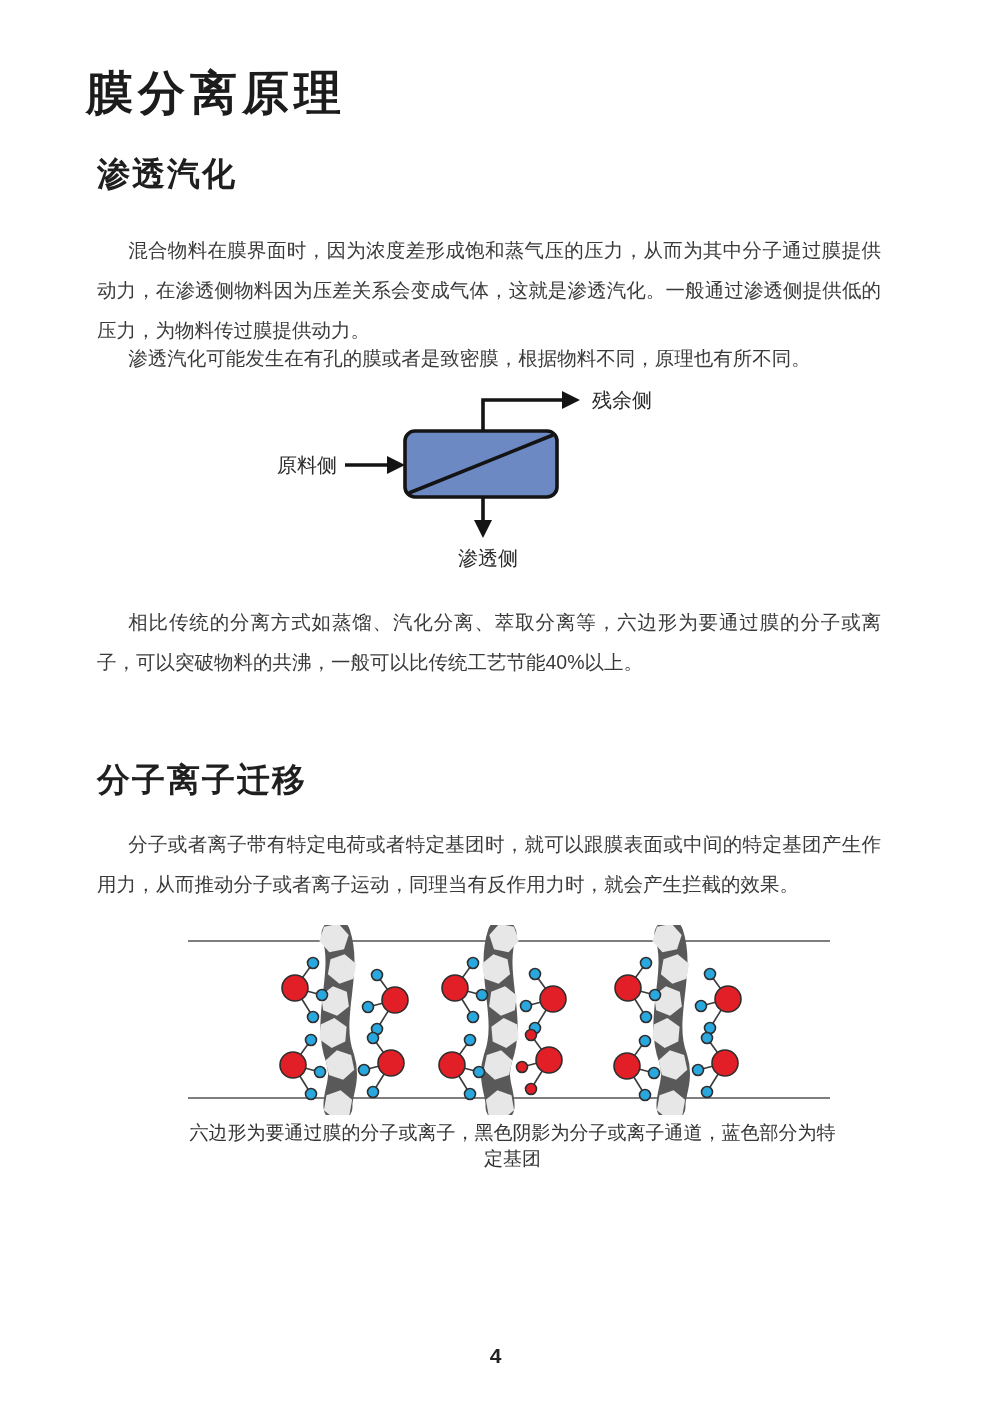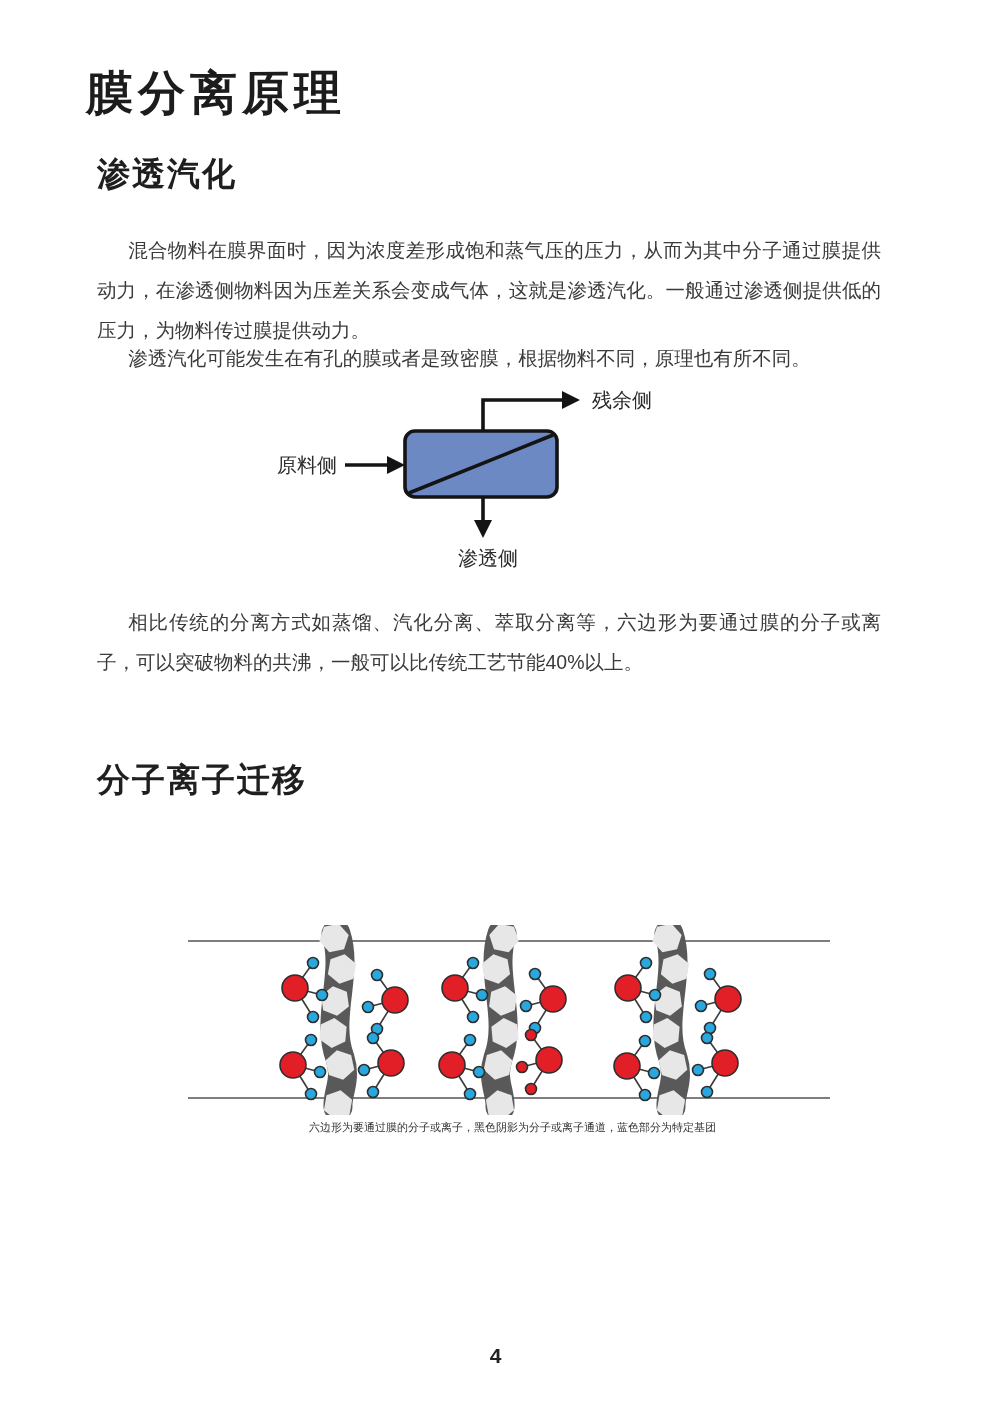--- a/index.html
+++ b/index.html
@@ -46,21 +46,21 @@
   .para-2 { top: 338px; }
   .para-3 { top: 602px; }
   .para-4 { top: 824px; }
   .diagram-1 { position: absolute; left: 262px; top: 383px; }
   .diagram-2 { position: absolute; left: 185px; top: 925px; }
   .diagram-caption {
     position: absolute;
     left: 185px; top: 1120px;
     width: 655px;
     text-align: center;
-    font-size: 11px;
+    font-size: 19px;
     color: #333333;
   }
   .page-number {
     position: absolute;
     left: 0; top: 1344px;
     width: 991px;
     text-align: center;
     font-size: 21px;
     font-weight: 600;
     color: #222222;
@@ -104,20 +104,21 @@
 
     <line class="d1-stroke" x1="483" y1="497" x2="483" y2="521"></line>
     <polygon class="d1-arrowhead" points="474,520 492,520 483,538"></polygon>
     <text class="d1-label" x="488" y="565" text-anchor="middle">渗透侧</text>
   </svg>
 
   <p class="body-para para-3">相比传统的分离方式如蒸馏、汽化分离、萃取分离等，六边形为要通过膜的分子或离子，可以突破物料的共沸，一般可以比传统工艺节能40%以上。</p>
 
   <h2 class="sec-heading h-migration">分子离子迁移</h2>
 
+  <p class="body-para para-4">分子或者离子带有特定电荷或者特定基团时，就可以跟膜表面或中间的特定基团产生作用力，从而推动分子或者离子运动，同理当有反作用力时，就会产生拦截的效果。</p>
 
   <svg class="diagram-2" width="655" height="190" viewBox="185 925 655 190" xmlns="http://www.w3.org/2000/svg">
     <defs>
       <polygon id="hex" points="0,-15 13,-7.5 13,7.5 0,15 -13,7.5 -13,-7.5" fill="#e7e7e7"></polygon>
       <path id="bandpath" d="M 1 1 C 14 40 -10 85 5 125 C 12 147 2 160 3 174" stroke="#595959"></path>
       <g id="band">
         <use href="#bandpath"></use>
         <use class="hex-use" href="#hex" transform="translate(7,36) rotate(10)"></use>
         <use class="hex-use" href="#hex" transform="translate(0,68) rotate(-8)"></use>
         <use class="hex-use" href="#hex" transform="translate(-2,100) rotate(5)"></use>

